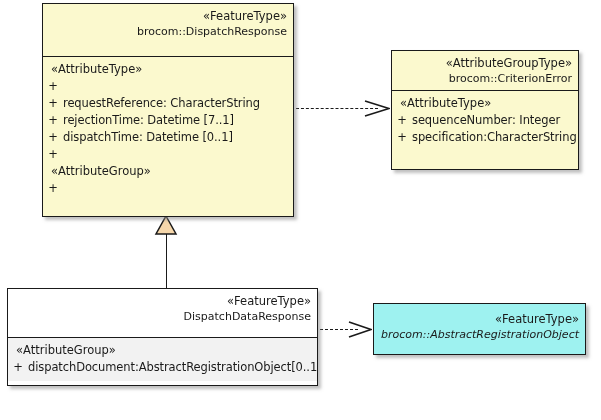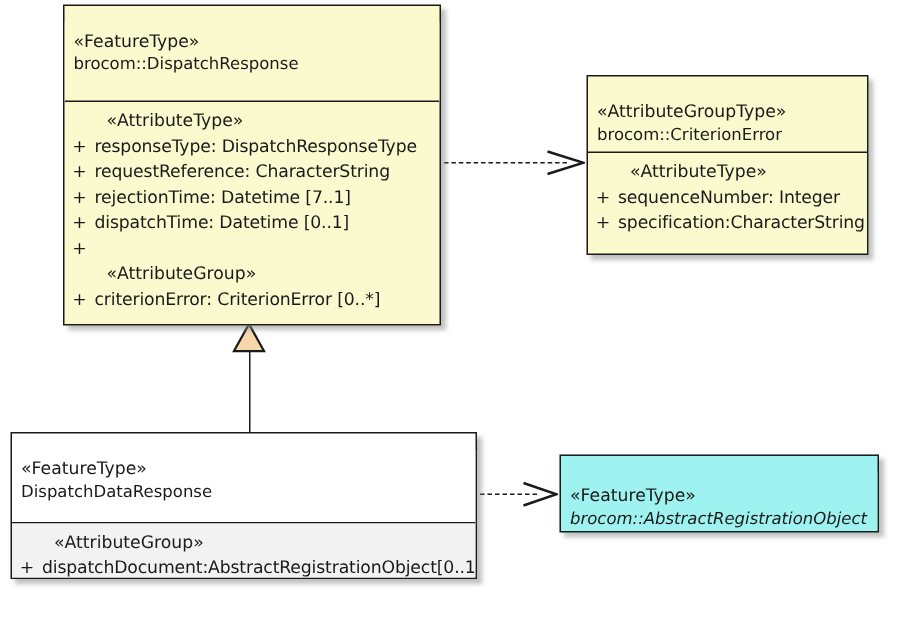--- a/index.html
+++ b/index.html
@@ -20,23 +20,22 @@
   .uml-class {
     position: absolute;
     box-sizing: border-box;
     border: 1.6px solid #1a1a1a;
     box-shadow: 3px 3px 3px rgba(140,140,140,0.55);
     overflow: hidden;
   }
   .uml-header {
     box-sizing: border-box;
     border-bottom: 1.6px solid #1a1a1a;
-    text-align: left;
+    text-align: right;
     padding: 5px 6px 6px 6px;
-    margin-top: 11px;
   }
   .stereotype {
     font-size: 11.5px;
     color: #1a1a1a;
     line-height: 15px;
     white-space: nowrap;
   }
   .classname {
     font-size: 11px;
     font-weight: normal;
@@ -46,21 +45,21 @@
   }
   .classname.italic { font-style: italic; }
 
   .uml-body {
     padding: 4px 0 5px 0;
   }
   .group-label {
     font-size: 11.5px;
     color: #1a1a1a;
     line-height: 17px;
-    padding-left: 28px;
+    padding-left: 8px;
     white-space: nowrap;
   }
   .attr-row {
     display: flex;
     align-items: baseline;
     line-height: 17px;
     white-space: nowrap;
   }
   .attr-vis {
     width: 20px;
@@ -161,42 +160,40 @@
 
 <div class="uml-class box-yellow" id="cls-dispatch-response">
   <div class="uml-header">
     <div class="stereotype">«FeatureType»</div>
     <div class="classname">brocom::DispatchResponse</div>
   </div>
   <div class="uml-body">
     <div class="group-label">«AttributeType»</div>
     <div class="attr-row">
       <span class="attr-vis">+</span>
-      <span class="attr-text">responseType: DispatchResponseType</span>
     </div>
     <div class="attr-row">
       <span class="attr-vis">+</span>
       <span class="attr-text">requestReference: CharacterString</span>
     </div>
     <div class="attr-row">
       <span class="attr-vis">+</span>
       <span class="attr-text">rejectionTime: Datetime [7..1]</span>
     </div>
     <div class="attr-row">
       <span class="attr-vis">+</span>
       <span class="attr-text">dispatchTime: Datetime [0..1]</span>
     </div>
     <div class="attr-row">
       <span class="attr-vis">+</span>
     </div>
 
     <div class="group-label">«AttributeGroup»</div>
     <div class="attr-row">
       <span class="attr-vis">+</span>
-      <span class="attr-text">criterionError: CriterionError [0..*]</span>
     </div>
   </div>
 </div>
 
 <div class="uml-class box-yellow" id="cls-criterion-error">
   <div class="uml-header">
     <div class="stereotype">«AttributeGroupType»</div>
     <div class="classname">brocom::CriterionError</div>
   </div>
   <div class="uml-body">

